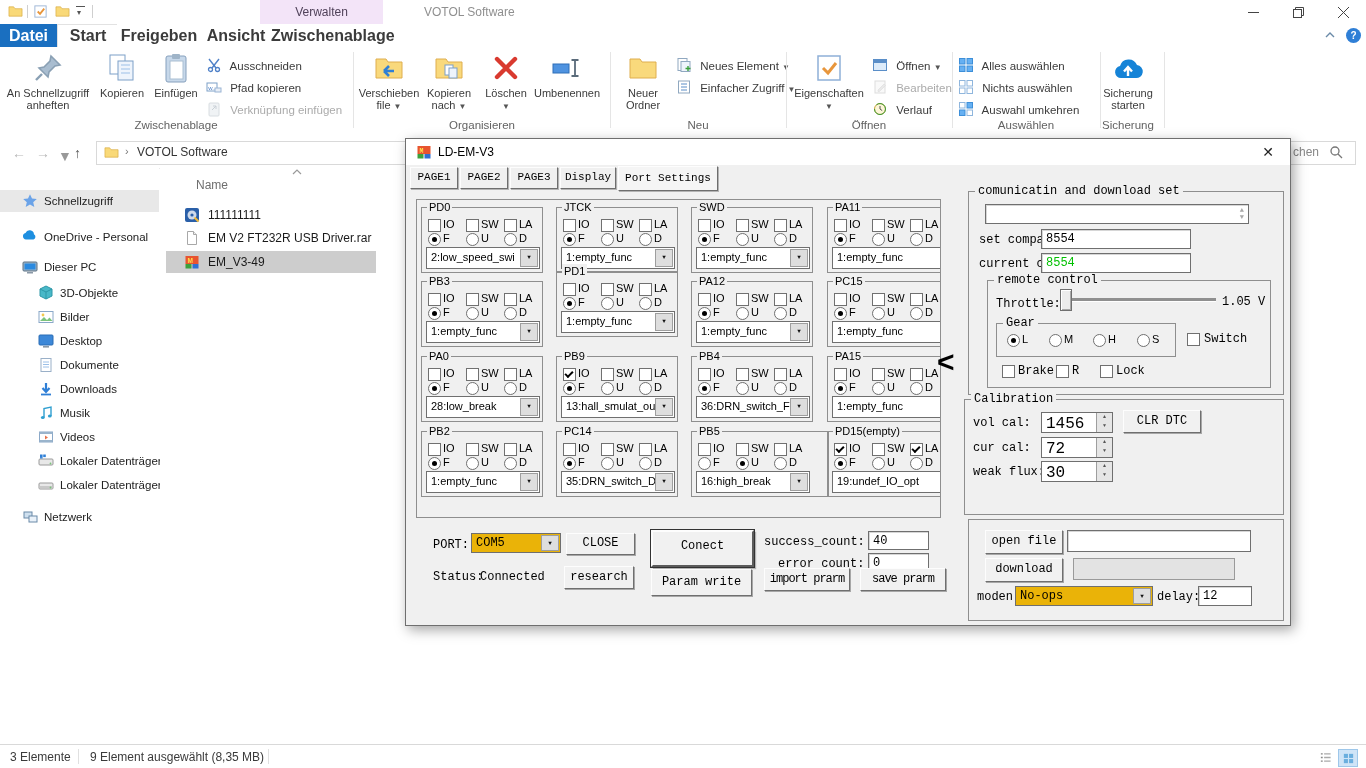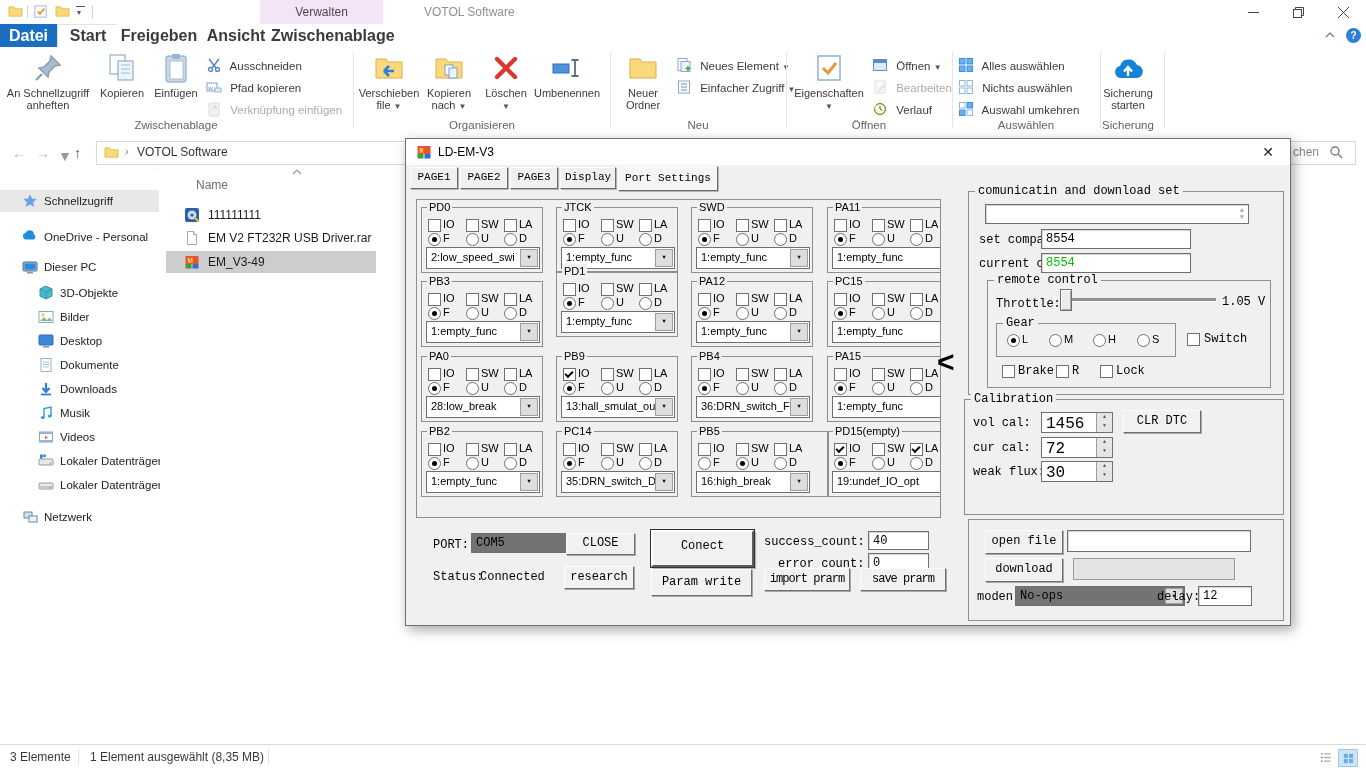--- a/index.html
+++ b/index.html
@@ -76,21 +76,21 @@
 
   .gbox{position:absolute;border:1px solid #8e8e8e;}
   .gleg{position:absolute;top:-8px;left:6px;background:#f0f0f0;padding:0 3px;font-size:12px;line-height:14px;white-space:nowrap;}
 
   .mono12{position:absolute;font-size:12px;white-space:nowrap;line-height:14px;}
   .dbtn{position:absolute;background:#f1f1f1;border:1px solid;border-color:#fdfdfd #6f6f6f #6f6f6f #fdfdfd;
         box-shadow:1px 1px 0 rgba(0,0,0,.3);font-size:12px;text-align:center;font-family:"Liberation Mono",monospace;}
   .dbtn.primary{border:2px solid;border-color:#fdfdfd #5c5c5c #5c5c5c #fdfdfd;box-shadow:0 0 0 1px #333,2px 2px 1px rgba(0,0,0,.25);}
   .dinput{position:absolute;background:#fff;border:1px solid #6f6f6f;box-shadow:inset 1px 1px 0 #d6d6d6;
           font-size:12px;font-family:"Liberation Mono",monospace;line-height:18px;padding-left:4px;white-space:nowrap;overflow:hidden;}
-  .ddown{position:absolute;background:#737373;border:1px solid #6f6f6f;padding-left:32px;}
+  .ddown{position:absolute;background:#eab308;border:1px solid #6f6f6f;}
   .ddown .dv{position:absolute;left:4px;top:2px;font-size:12px;white-space:nowrap;}
   .darr{position:absolute;right:1px;top:1px;bottom:1px;width:16px;background:#dedede;border:1px solid #9e9e9e;
         font-size:6px;color:#111;text-align:center;line-height:15px;}
   .spin{position:absolute;width:70px;height:19px;background:#fff;border:1px solid #6f6f6f;}
   .spin .v{position:absolute;left:4px;top:2px;font-size:16px;}
   .spin .sp{position:absolute;right:0;top:0;bottom:0;width:15px;background:#e6e6e6;border-left:1px solid #9e9e9e;
             font-size:5px;color:#555;text-align:center;line-height:9px;}
 
   .cb{position:absolute;width:11px;height:11px;background:#fff;border:1px solid #707070;}
   .cb.checked::after{content:"";position:absolute;left:1px;top:2px;width:6px;height:3px;
@@ -568,21 +568,21 @@
             </svg>
           </span>
     <span class="fname">EM_V3-49</span>
   </div>
       </div>
   </div>
 
   <div class="status">
     <span class="abs" style="left:10px;top:5px">3 Elemente</span>
     <span class="st-sep" style="left:78px"></span>
-    <span class="abs" style="left:90px;top:5px">1 Element ausgewählt (8,35 MB)</span>
+    <span class="abs" style="left:90px;top:5px">9 Element ausgewählt (8,35 MB)</span>
     <span class="st-sep" style="left:268px"></span>
     <span class="viewic" style="left:1316px">
         <svg width="13" height="13" viewBox="0 0 14 14">
           <path d="M2 3h2M2 7h2M2 11h2" stroke="#888" stroke-width="1.4"></path>
           <path d="M5.5 3h7M5.5 7h7M5.5 11h7" stroke="#aaa" stroke-width="1.4"></path>
         </svg>
       </span>
     <span class="viewic on" style="left:1338px">
         <svg width="13" height="13" viewBox="0 0 14 14">
           <rect x="2" y="2" width="4.4" height="4.4" fill="#6aaede"></rect>

